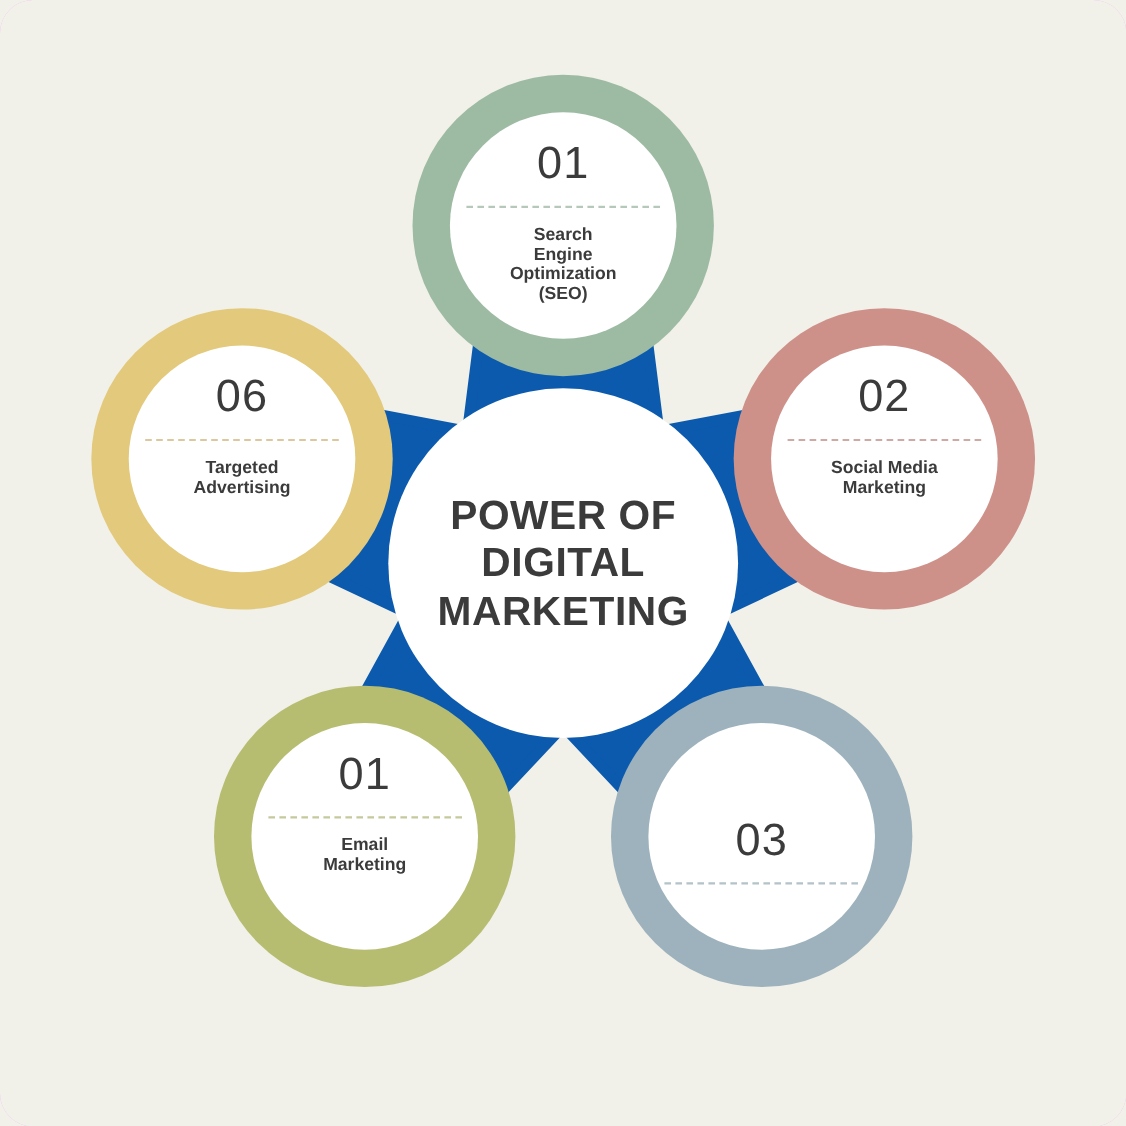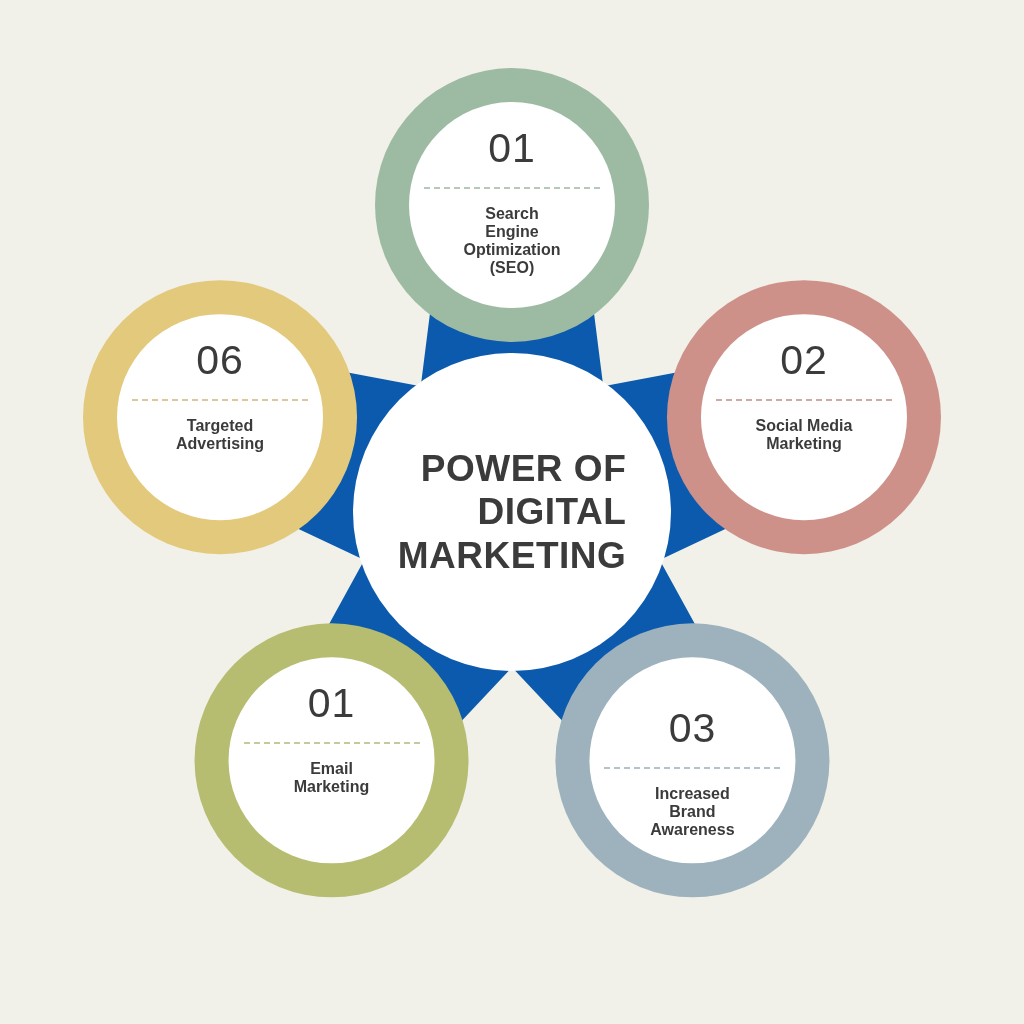--- a/index.html
+++ b/index.html
@@ -75,28 +75,28 @@
     display: flex;
     align-items: center;
     justify-content: center;
   }
   #hub-title {
     font-size: 37px;
     font-weight: 700;
     color: #3B3B3B;
     letter-spacing: .5px;
     line-height: 1.17;
-    text-align: right;
+    text-align: center;
     white-space: pre-line;
   }
 </style>
 </head>
 <body>
 
-<div id="stage" style="background: #f0abfc;">
+<div id="stage" style="background: #f0abfc; border-radius: 30px;">
 
   <svg id="diagram-svg" viewBox="0 0 1024 1024">
 
     <rect id="bg-rect" x="0" y="0" width="1024" height="1024" fill="#F1F1E9"></rect>
 
     <path id="star-path" d="M442.64,253.13L581.36,253.13L598.99,392.27L736.76,366.04L779.63,497.97L652.76,557.73L720.28,680.66L608.04,762.20L512.00,660.00L415.96,762.20L303.72,680.66L371.24,557.73L244.37,497.97L287.24,366.04L425.01,392.27Z" fill="#0B5AAE" stroke="#0B5AAE" stroke-width="10" stroke-linejoin="round"></path>
 
     <g id="rings-group">
         <circle cx="512.00" cy="205.00" r="137" fill="#9DBBA3"></circle>
         <circle cx="512.00" cy="205.00" r="103" fill="#FFFFFF"></circle>
@@ -124,23 +124,20 @@
       </div>
       <div class="node" style="left: 803.974px; top: 417.132px;">
         <div class="node-number">02</div>
         <div class="node-divider" style="border-top-color: rgb(199, 156, 150);"></div>
         <div class="node-label">Social Media
 Marketing</div>
       </div>
       <div class="node" style="left: 692.45px; top: 760.368px; justify-content: center;">
         <div class="node-number">03</div>
         <div class="node-divider" style="border-top-color: rgb(167, 184, 192);"></div>
-        <div class="node-label">Increased
-Brand
-Awareness</div>
       </div>
       <div class="node" style="left: 331.55px; top: 760.368px;">
         <div class="node-number">01</div>
         <div class="node-divider" style="border-top-color: rgb(188, 192, 138);"></div>
         <div class="node-label">Email
 Marketing</div>
       </div>
       <div class="node" style="left: 220.026px; top: 417.132px;">
         <div class="node-number">06</div>
         <div class="node-divider" style="border-top-color: rgb(214, 190, 142);"></div>

